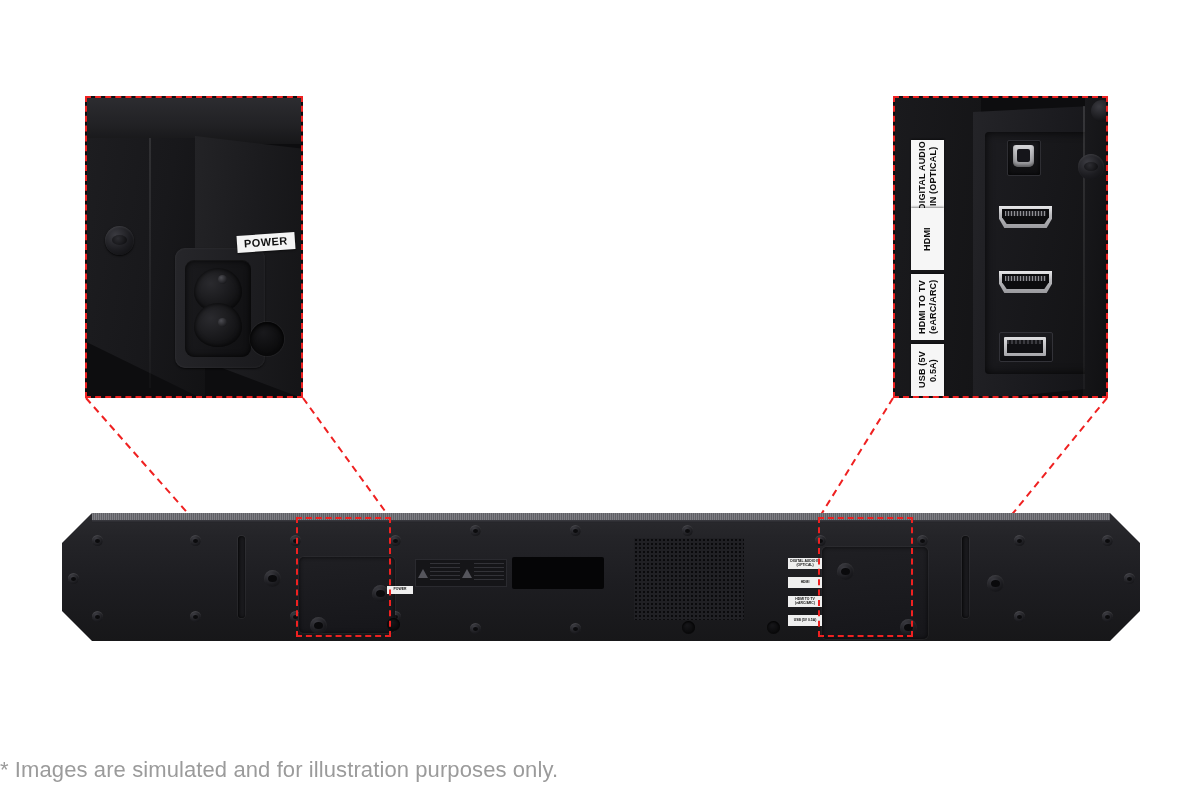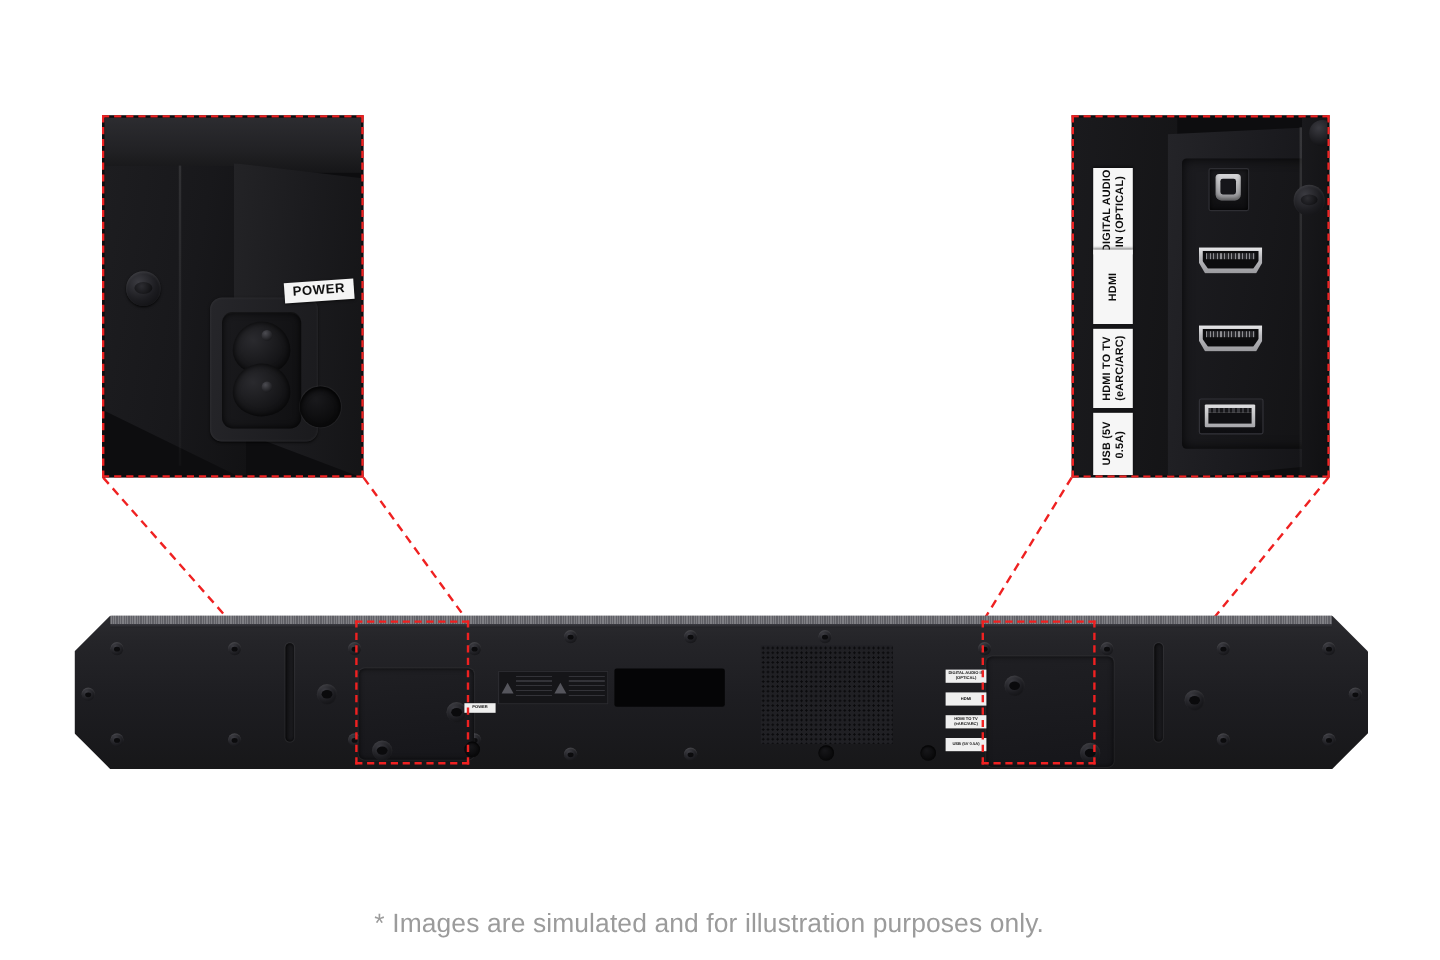--- a/index.html
+++ b/index.html
@@ -286,21 +286,21 @@
   }
 
   
   .hl{position:absolute;border:2px dashed #ef2121;box-sizing:border-box;}
   #hl-power{left:296px;top:517px;width:95px;height:120px;}
   #hl-ports{left:818px;top:517px;width:95px;height:120px;}
 
   
   #footnote{
     position:absolute;left:0;right:18px;top:757px;
-    text-align:center;
+    text-align:left;
     color:#9b9b9b;font-size:22px;font-weight:400;letter-spacing:.1px;
   }
 </style>
 </head>
 <body>
 
 <div class="stage">
 
   <svg class="leaders" viewBox="0 0 1200 800" xmlns="http://www.w3.org/2000/svg">
     <g stroke="#ef2121" stroke-width="2" stroke-dasharray="7 5" fill="none">

